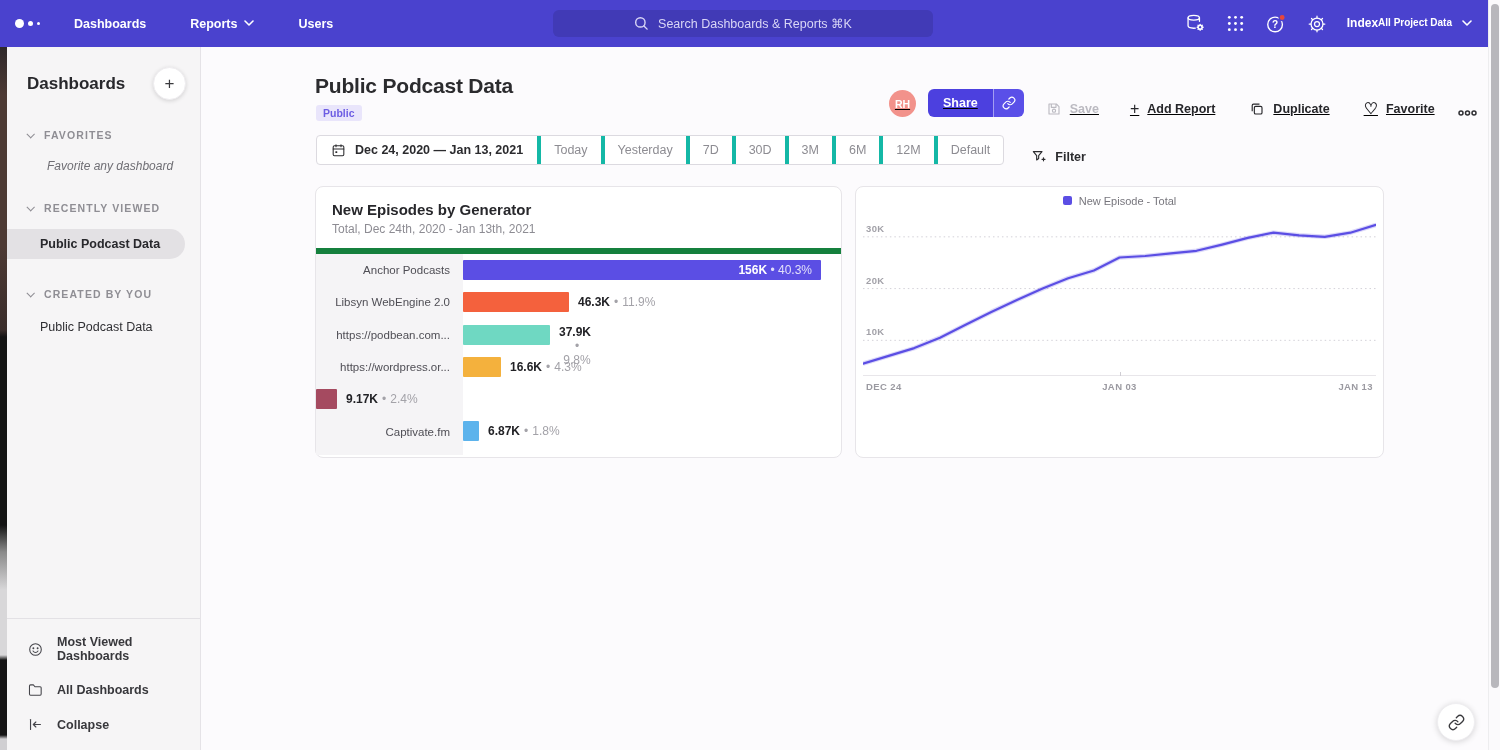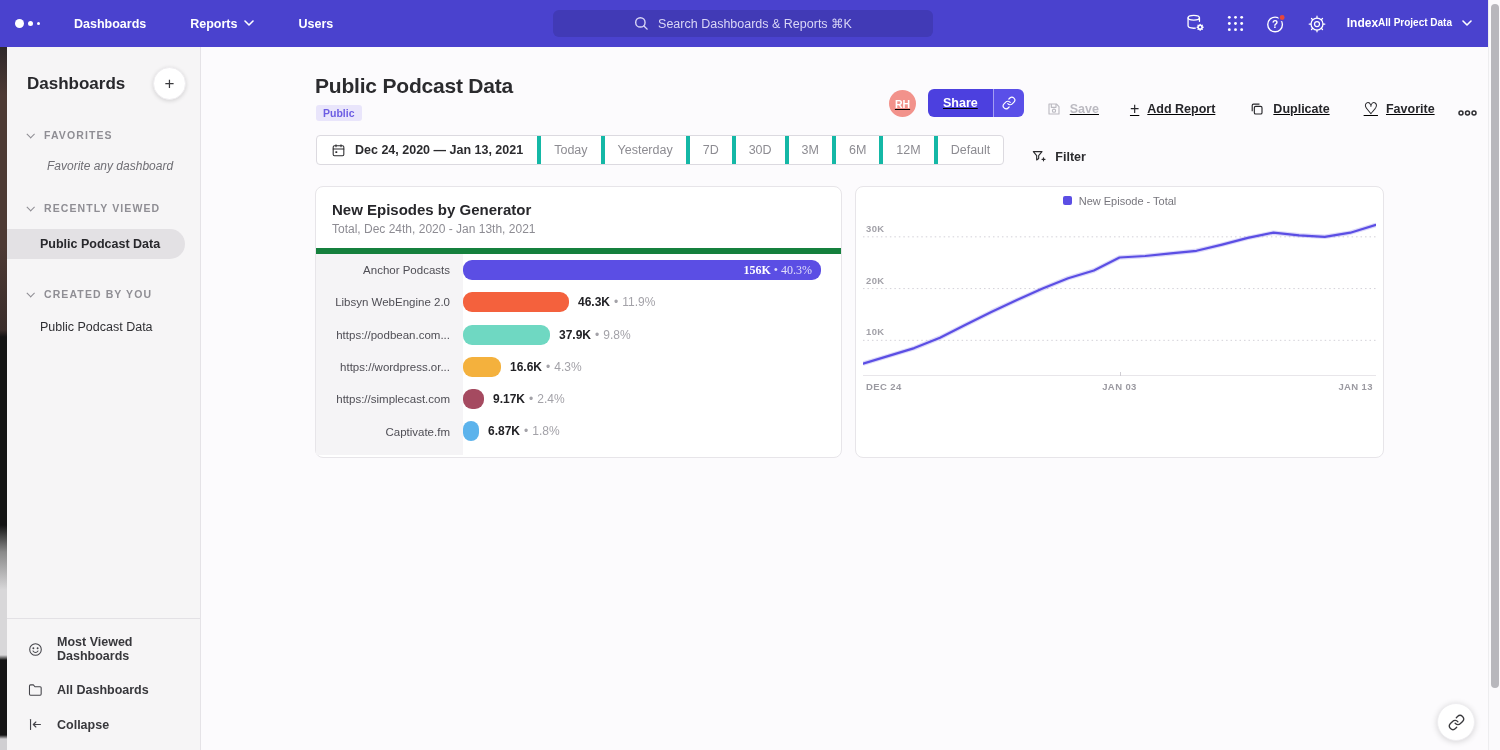--- a/index.html
+++ b/index.html
@@ -91,22 +91,22 @@
   .card-sub { font-size:12px; color:#8d8c93; margin-top:4px; }
 
   
   .bar-chart { position:relative; height:201px; }
   .label-col { position:absolute; left:0; top:0; bottom:0; width:147px; background:#F5F4F6; }
   .bar-rows { position:absolute; inset:0; }
   .bar-row { position:relative; height:32.3px; display:flex; }
   .bar-label { width:147px; display:flex; align-items:center; justify-content:flex-end;
     padding-right:13px; font-size:11.5px; color:#4f4e55; }
   .bar-area { flex:1; position:relative; }
-  .bar { position:absolute; left:0; top:6px; height:20px; border-radius:9px;
-    display:flex; align-items:center; justify-content:flex-end;font-family:Liberation Serif, serif; }
+  .bar { position:absolute; left:0; top:6px; height:20px; border-radius:1px;
+    display:flex; align-items:center; justify-content:flex-end; }
   .bar-inline { padding-right:9px; font-size:12px; font-weight:700; color:#fff; white-space:nowrap; }
   .bar-inline .pct { font-weight:400; color:rgba(255,255,255,.82); }
   .bar-val { position:absolute; top:6px; height:20px; display:flex; align-items:center;
     font-size:12px; white-space:nowrap; }
   .bar-val b { color:#222226; }
   .bar-val .pct { color:#a3a2a8; margin-left:4px; }
   .bar-val .dot { color:#a3a2a8; margin-left:4px; }
 
   
   .legend-row { height:23px; margin-top:2px; display:flex; align-items:center; justify-content:center; gap:7px; }
@@ -367,40 +367,39 @@
               <b>46.3K</b>
               <span class="dot">•</span>
               <span class="pct">11.9%</span>
             </div>
           </div>
         </div>
         <div class="bar-row">
           <div class="bar-label">https://podbean.com...</div>
           <div class="bar-area">
             <div class="bar" style="width: 87px; background: rgb(111, 216, 194);"></div>
-            <div class="bar-val" style="left: 96px;">
+            <div class="bar-val" style="left: 96px; flex-direction: column;">
               <b>37.9K</b>
               <span class="dot">•</span>
               <span class="pct">9.8%</span>
             </div>
           </div>
         </div>
         <div class="bar-row">
           <div class="bar-label">https://wordpress.or...</div>
           <div class="bar-area">
             <div class="bar" style="width: 38px; background: rgb(244, 177, 61);"></div>
             <div class="bar-val" style="left: 47px;">
               <b>16.6K</b>
               <span class="dot">•</span>
               <span class="pct">4.3%</span>
             </div>
           </div>
         </div>
         <div class="bar-row">
-          <div class="bar-label">https://simplecast.com</div>
           <div class="bar-area">
             <div class="bar" style="width: 21px; background: rgb(165, 74, 96);"></div>
             <div class="bar-val" style="left: 30px;">
               <b>9.17K</b>
               <span class="dot">•</span>
               <span class="pct">2.4%</span>
             </div>
           </div>
         </div>
         <div class="bar-row">

